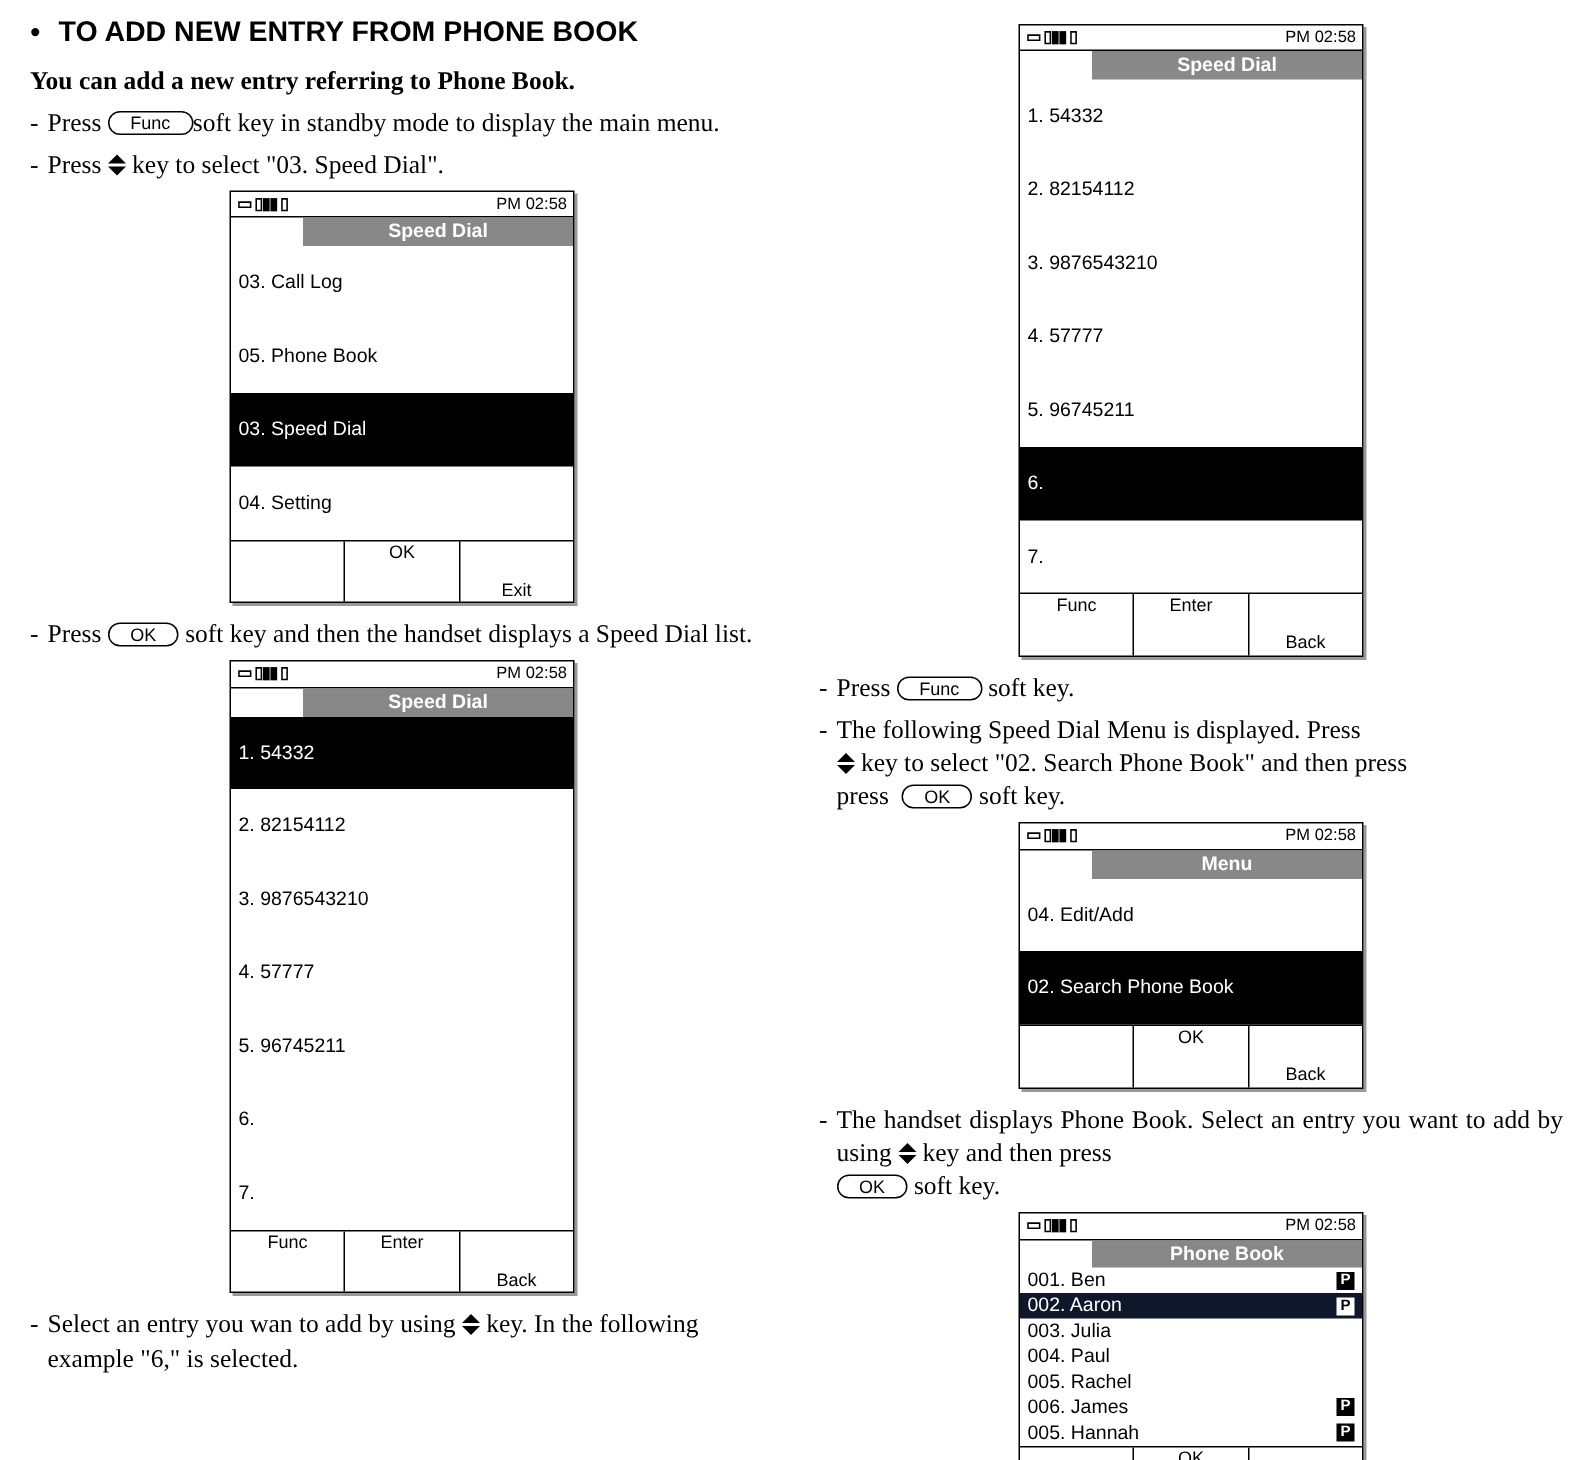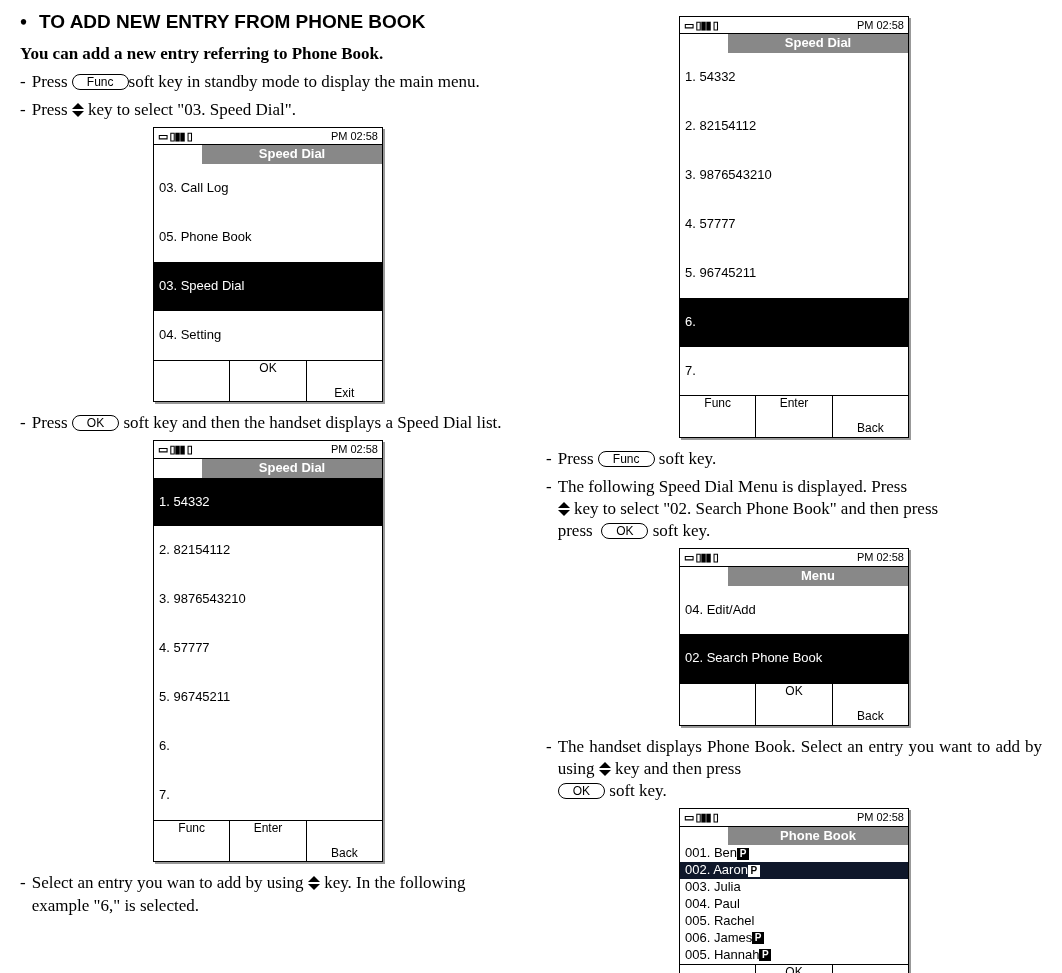--- a/index.html
+++ b/index.html
@@ -107,20 +107,21 @@
   .phone .softkeys > div {
     flex: 1;
     text-align: center;
     font-size: 12px;
     padding: 0;
     border-right: 1px solid #000;
   }
   .phone .softkeys > div:last-child { border-right: none; margin-top: 25px; }
   .pbook-row {
     display:flex;
+    justify-content:space-between;
     align-items:center;
     padding:0 5px;
   }
   .pbook-row.sel { background:#0f172a; color:#fff; }
   .p-badge {
     display:inline-block;
     background:#000;
     color:#fff;
     font-size:10px;
     font-weight:bold;

